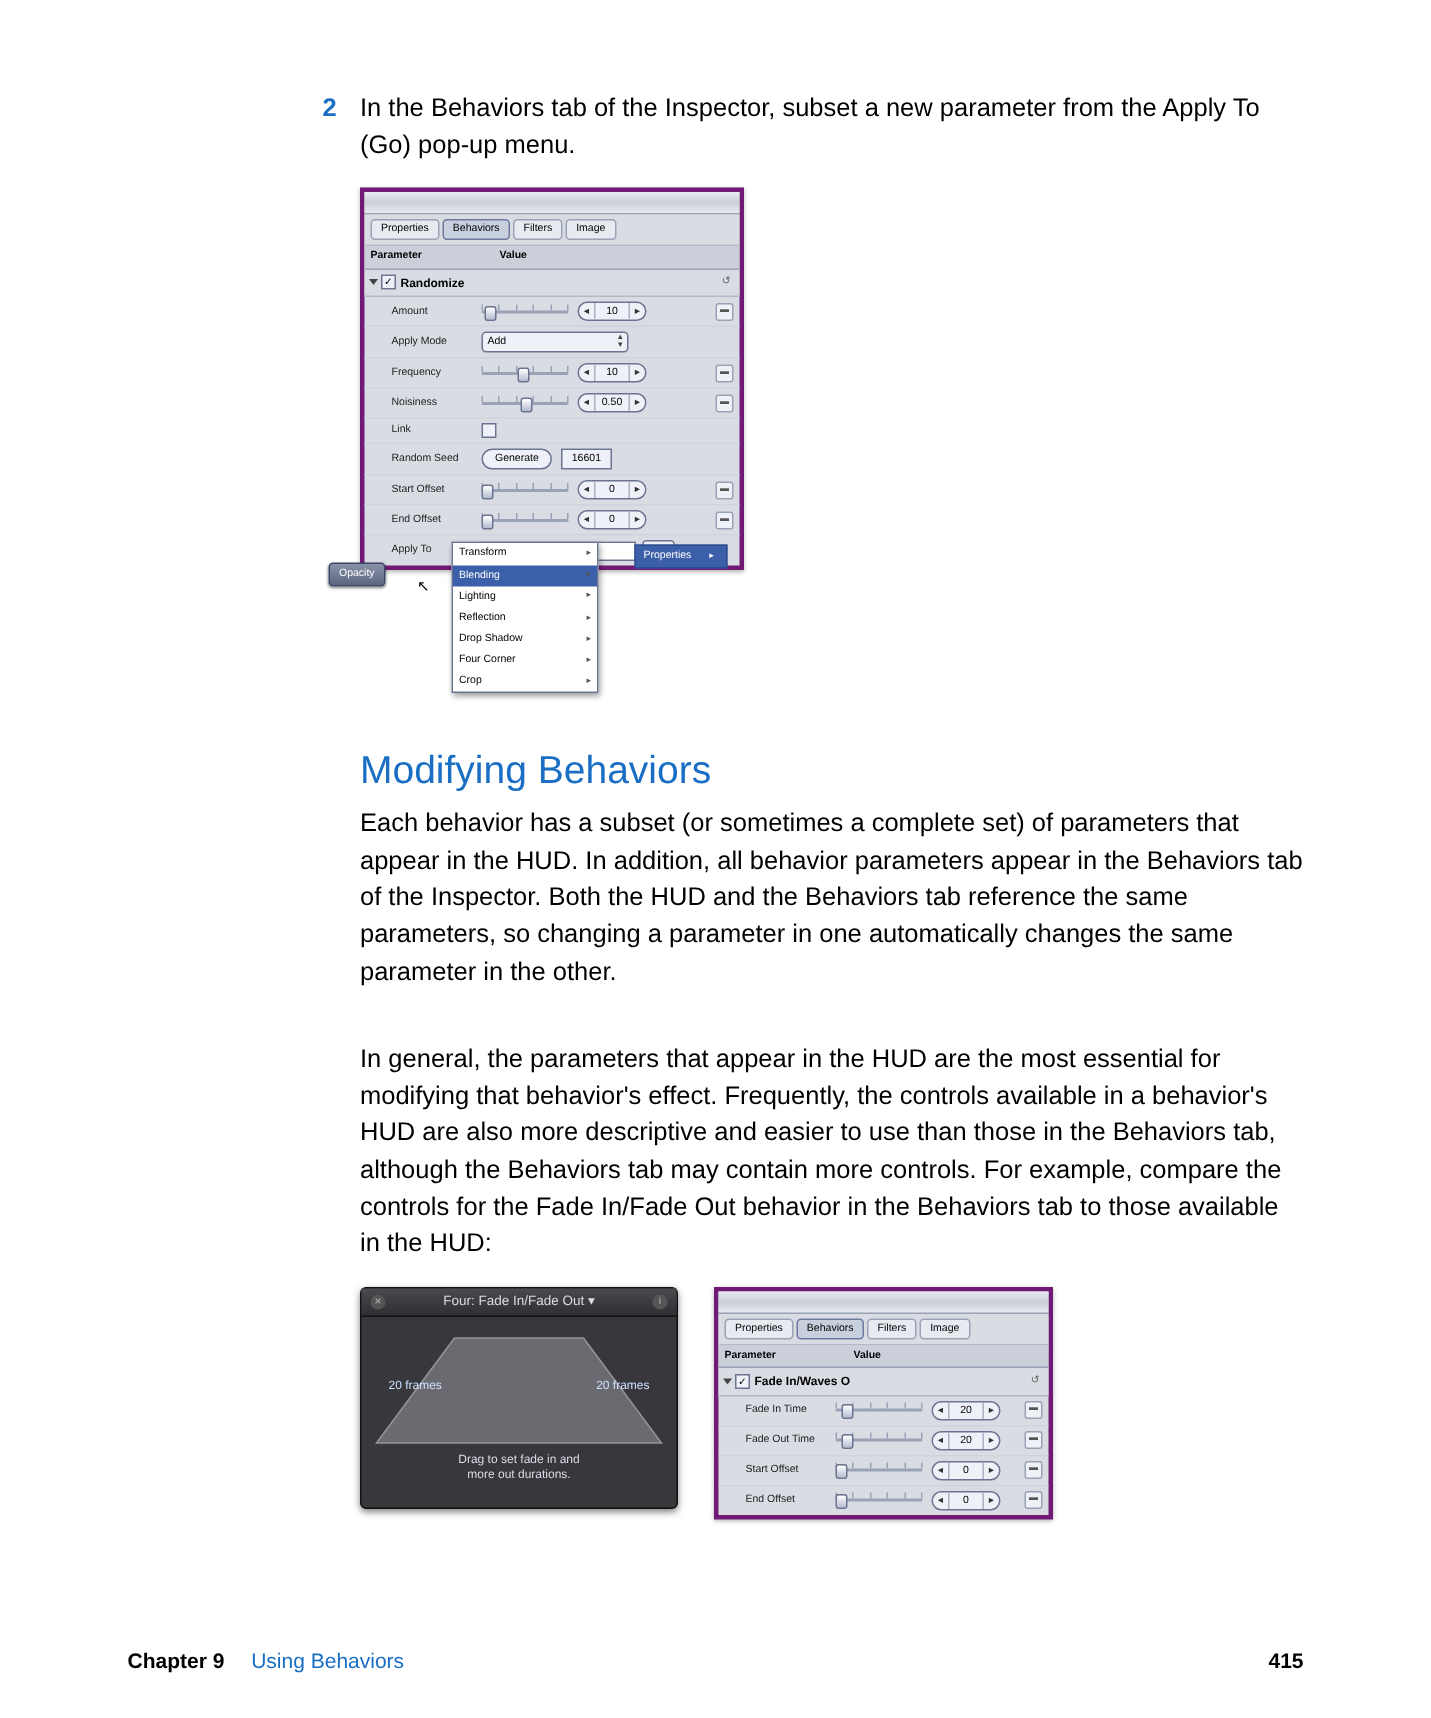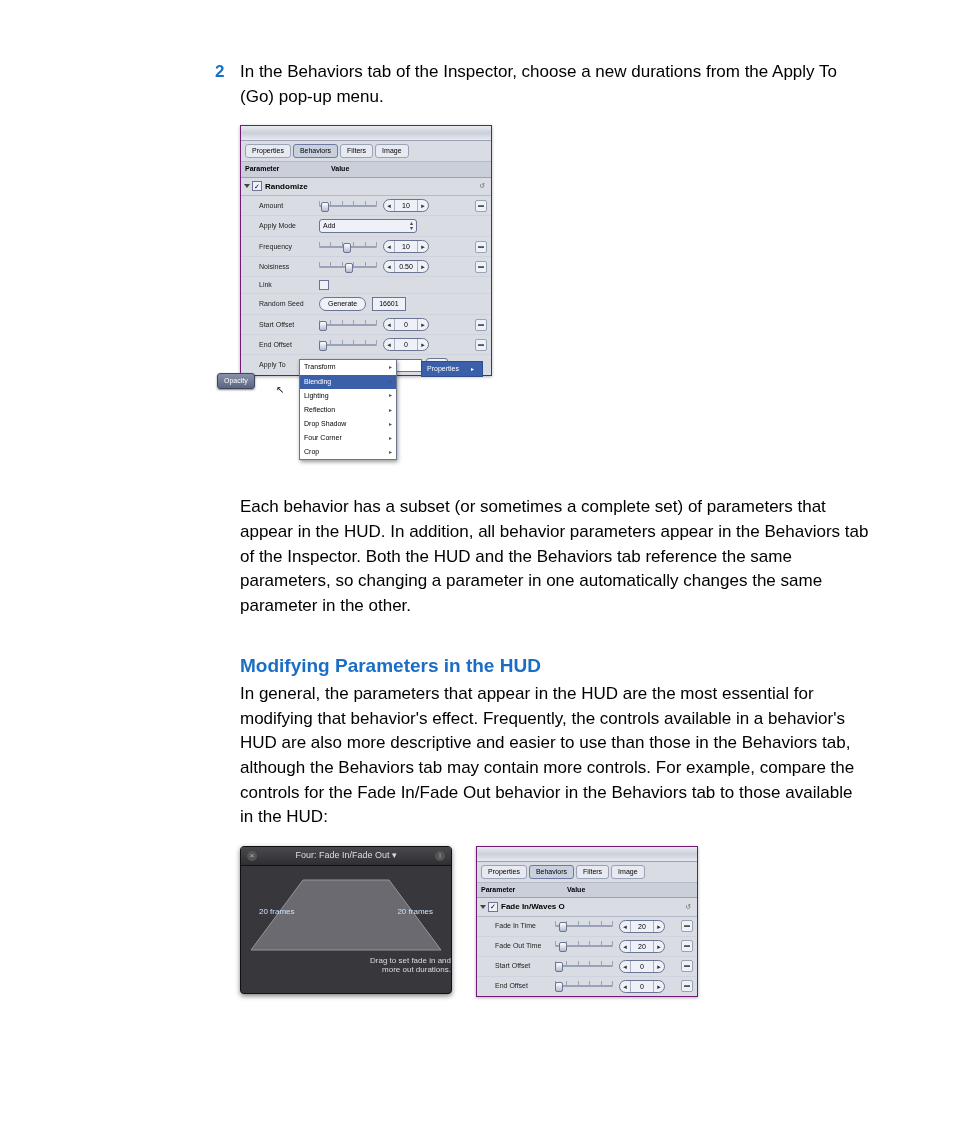--- a/index.html
+++ b/index.html
@@ -11,21 +11,21 @@
   h3{color:#1a6fc5;font-weight:700;font-size:19px;margin:0 0 2px 0}
   p{margin:0 0 8px 0}
   .gap{height:26px}
   .img-holder{margin:16px 0 40px 0}
   .footer{position:absolute;left:0;right:0;bottom:28px;padding:0 85px;font-size:14px}
   .footer .left{font-weight:700}
   .footer .chap{color:#1a6fc5;font-weight:400;margin-left:14px}
   .footer .pg{position:absolute;right:85px;bottom:0;font-weight:700}
 
   
-  .insp{width:250px;background:#d9dce3;border:1px solid #701a75;box-shadow:0 1px 3px rgba(0,0,0,.3);font-size:8px;color:#000;position:relative}
+  .insp{width:250px;background:#d9dce3;border:3px solid #701a75;box-shadow:0 1px 3px rgba(0,0,0,.3);font-size:8px;color:#000;position:relative}
   .insp .stripe{height:14px;background:linear-gradient(#e7eaf0,#cbcfd9,#e7eaf0);border-bottom:1px solid #9aa2b5}
   .tabs{display:flex;gap:2px;padding:3px 4px;background:#d9dce3;border-bottom:1px solid #b3b9c9}
   .tab{background:#e7eaf0;border:1px solid #9aa2b5;border-radius:3px;padding:1px 6px;font-size:7px}
   .tab.sel{background:#c8cfdd;border-color:#6f7aa0}
   .phdr{display:flex;background:#cbcfd9;font-weight:700;font-size:7px;padding:2px 4px;border-bottom:1px solid #9aa2b5}
   .phdr .c1{width:86px}
   .bhdr{display:flex;align-items:center;background:#d9dce3;padding:3px 4px;border-bottom:1px solid #b3b9c9}
   .tri{display:inline-block;width:0;height:0;border-left:4px solid #444;border-top:3px solid transparent;border-bottom:3px solid transparent;transform:rotate(90deg);margin-right:3px}
   .chk{width:8px;height:8px;border:1px solid #6b7490;background:#eef1f7;display:inline-flex;align-items:center;justify-content:center;margin-right:3px;font-size:7px;line-height:1}
   .row{display:flex;align-items:center;padding:3px 2px 3px 18px;border-bottom:1px solid #cfd3dd}
@@ -57,35 +57,35 @@
   
   .hud{width:210px;height:146px;background:#38373b;border:1px solid #111;border-radius:4px;box-shadow:0 2px 5px rgba(0,0,0,.5);position:relative;color:#ddd;font-size:9px}
   .hud .tbar{display:flex;align-items:center;justify-content:center;height:18px;background:linear-gradient(#4a494e,#2f2e33);border-bottom:1px solid #111;font-size:9px;position:relative}
   .hud .close{position:absolute;left:6px;top:4px;width:10px;height:10px;border-radius:50%;background:#555;font-size:8px;line-height:10px;text-align:center;color:#bbb}
   .hud .info{position:absolute;right:6px;top:4px;width:10px;height:10px;border-radius:50%;background:#555;font-size:7px;line-height:10px;text-align:center;color:#bbb}
   .hud .shape{position:relative;height:90px;margin:6px 8px 0}
   .hud svg{position:absolute;inset:0}
   .hud .lab{position:absolute;bottom:44px;font-size:8px;color:#cde0ff}
   .hud .lab.l{left:10px}
   .hud .lab.r{right:10px}
-  .hud .hint{text-align:right;font-size:8px;color:#d8dce6;margin-top:-6px;line-height:1.2}
+  .hud .hint{text-align:center;font-size:8px;color:#d8dce6;margin-top:-6px;line-height:1.2}
 
   
   .insp2{width:220px}
   .img2wrap{display:flex;gap:24px;align-items:flex-start;margin:16px 0}
 </style>
 </head>
 <body>
 
 <div class="page">
   <div class="content">
 
     <div class="step">
       <span class="step-num">2</span>
-      <p>In the Behaviors tab of the Inspector, choose a new durations from the Apply To (Go) pop-up menu.</p>
+      <p>In the Behaviors tab of the Inspector, subset a new parameter from the Apply To (Go) pop-up menu.</p>
     </div>
 
     <div class="img-holder img1wrap">
       <div class="insp">
         <div class="stripe"></div>
         <div class="tabs">
           <div class="tab">Properties</div>
           <div class="tab sel">Behaviors</div>
           <div class="tab">Filters</div>
           <div class="tab">Image</div>
@@ -263,23 +263,23 @@
           <div class="item">
               <span>Crop</span>
               <span class="ar">▸</span>
             </div>
         </div>
         <div class="tag">Opacity</div>
         <span class="cursor">↖</span>
       </div>
     </div>
 
+    <h2>Modifying Behaviors</h2>
     <p>Each behavior has a subset (or sometimes a complete set) of parameters that appear in the HUD. In addition, all behavior parameters appear in the Behaviors tab of the Inspector. Both the HUD and the Behaviors tab reference the same parameters, so changing a parameter in one automatically changes the same parameter in the other.</p>
     <div class="gap"></div>
-    <h3>Modifying Parameters in the HUD</h3>
     <p>In general, the parameters that appear in the HUD are the most essential for modifying that behavior's effect. Frequently, the controls available in a behavior's HUD are also more descriptive and easier to use than those in the Behaviors tab, although the Behaviors tab may contain more controls. For example, compare the controls for the Fade In/Fade Out behavior in the Behaviors tab to those available in the HUD:</p>
 
     <div class="img2wrap">
 
       <div class="hud">
         <div class="tbar">
           <span class="close">×</span>
           <span>Four: Fade In/Fade Out ▾</span>
           <span class="info">i</span>
         </div>
@@ -397,13 +397,18 @@
               <span class="arr">▸</span>
             </div>
           <div class="eqbtn">▬</div>
         </div>
       </div>
 
     </div>
 
   </div>
 
+  <div class="footer">
+    <span class="left">Chapter 9</span>
+    <span class="chap">Using Behaviors</span>
+    <span class="pg">415</span>
+  </div>
 </div>
 
 </body></html>

